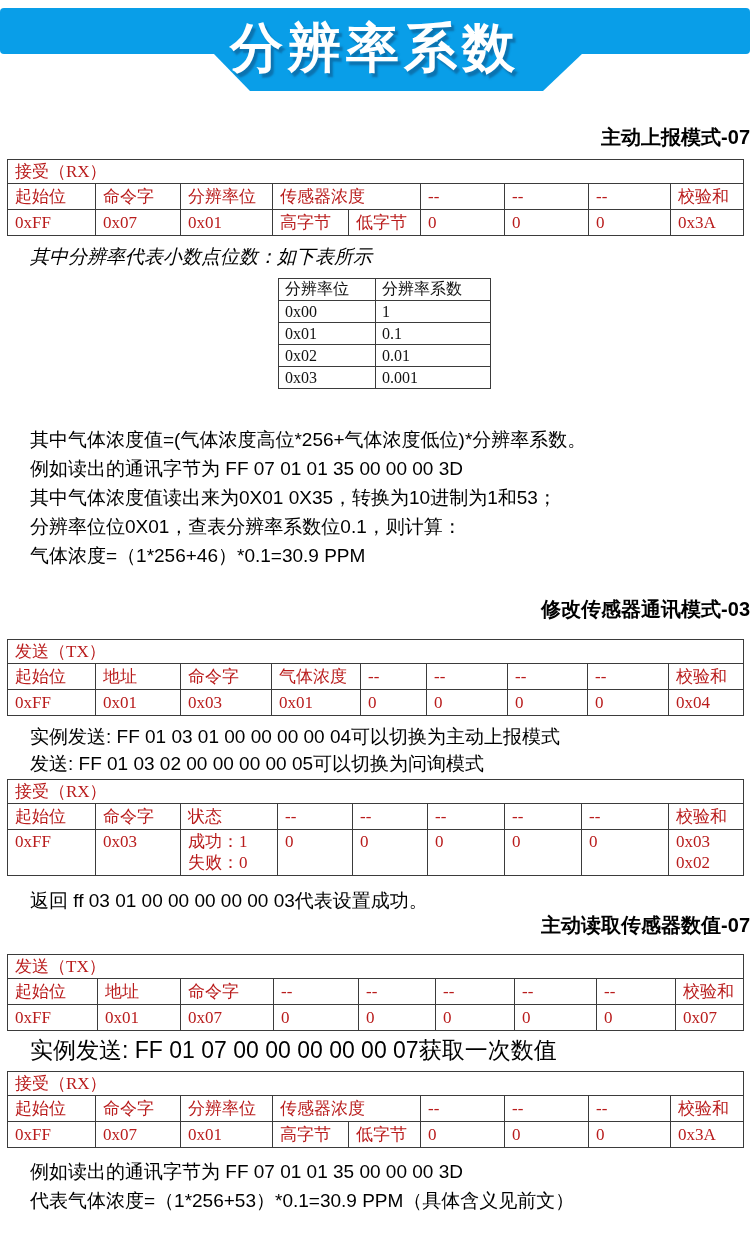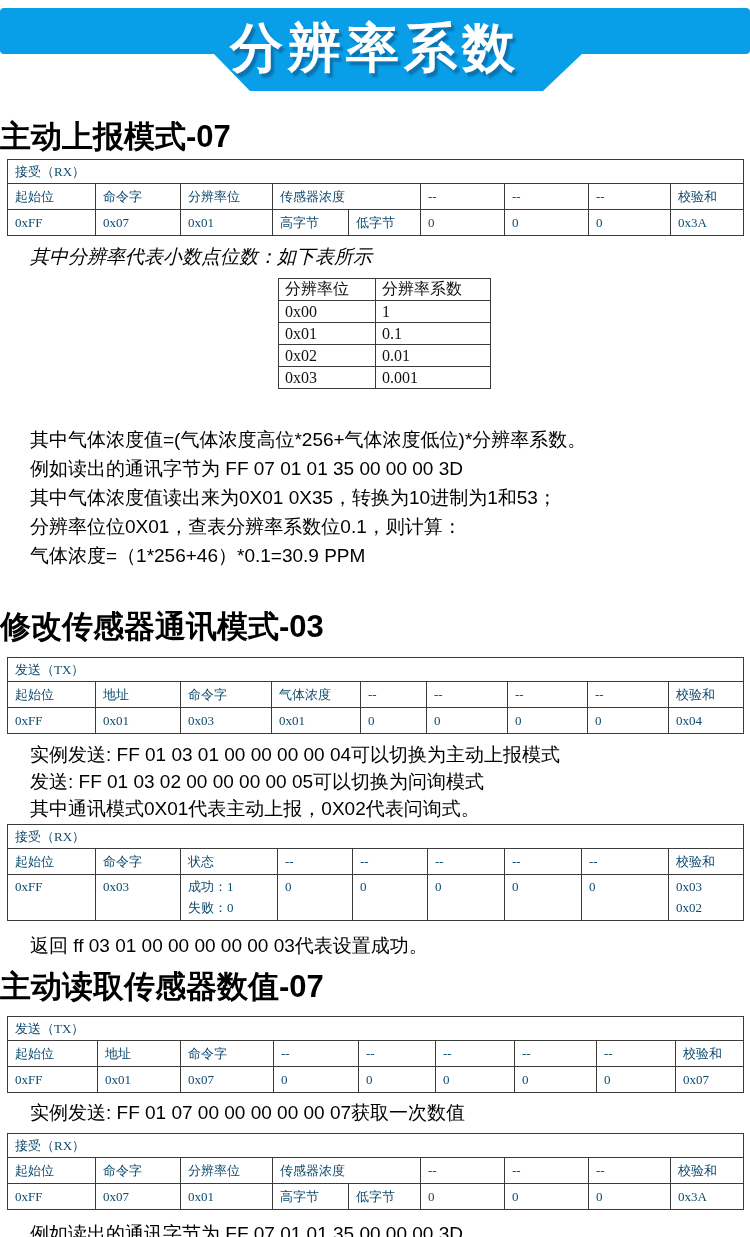--- a/index.html
+++ b/index.html
@@ -19,29 +19,29 @@
     border-left:37px solid transparent;
     border-right:40px solid transparent;
   }
   .banner-title {
     position:absolute; top:17px; left:0; width:750px; text-align:center;
     font-size:53px; line-height:62px; font-weight:bold; color:#ffffff;
     letter-spacing:5px; text-shadow:3px 4px 2px rgba(15,80,130,0.55);
   }
   
   .sec-title {
-    font-size:31px; font-weight:bold; text-align:left; margin:0; line-height:26px;
+    font-size:20px; font-weight:bold; text-align:right; margin:0; line-height:26px;
   }
   #title1 { margin-top:29px; }
-  #title2 { margin-top:44px; }
-  #title3 { margin-top:17px; }
+  #title2 { margin-top:26px; }
+  #title3 { }
   
   .doc-table {
     border-collapse:collapse; table-layout:fixed; width:736px; margin-left:7px;
-    font-family:"Liberation Serif","DejaVu Serif",serif; font-size:13px; color:#0c4a6e;
+    font-family:"Liberation Serif","DejaVu Serif",serif; font-size:17px; color:#b91c1c;
   }
   .doc-table td {
     border:1px solid #3b3b3b; padding:0 7px; overflow:hidden;
     white-space:nowrap; vertical-align:middle;
   }
   .label-row td { height:23px; }
   .head-row td  { height:25px; }
   .val-row td   { height:25px; }
   .t-c .val-row td { height:44px; vertical-align:top; padding-top:1px; line-height:21px; }
   #table1 { margin-top:9px; }
@@ -65,21 +65,21 @@
   }
   .res-table td { border:1px solid #3b3b3b; padding:0 6px; height:21px; white-space:nowrap; }
   .res-table .rc1 { width:97px; } .res-table .rc2 { width:115px; }
   
   .note { font-size:19px; margin:9px 0 0 30px; line-height:23px;font-style:italic; }
   .para { margin:36px 0 8px 30px; font-size:19px; }
   .para div { line-height:29px; }
   .notes2 { margin:7px 0 0 30px; font-size:19px; }
   .notes2 div { line-height:27px; }
   .note-return { font-size:19px; margin:13px 0 0 30px; line-height:23px; }
-  .note3 { font-size:19px; margin:8px 0 0 30px; line-height:23px; }
+  .note3 { font-size:23px; margin:8px 0 0 30px; line-height:23px; }
   .notes-after { margin:9px 0 0 30px; font-size:19px; }
   .notes-after div { line-height:29px; }
 </style>
 </head>
 <body>
 
 <div>
 
   <div class="banner">
     <div class="banner-bar"></div>
@@ -207,21 +207,20 @@
       <td>0</td>
       <td>0</td>
       <td>0x04</td>
     </tr>
   </tbody>
     </table>
 
   <div class="notes2">
     <div>实例发送: FF 01 03 01 00 00 00 00 04可以切换为主动上报模式</div>
     <div>发送: FF 01 03 02 00 00 00 00 05可以切换为问询模式</div>
-    <div>其中通讯模式0X01代表主动上报，0X02代表问询式。</div>
   </div>
 
   <table class="doc-table t-c" id="table3">
     <colgroup>
         <col class="c1">
         <col class="c2">
         <col class="c3">
         <col class="c4">
         <col class="c5">
         <col class="c6">

